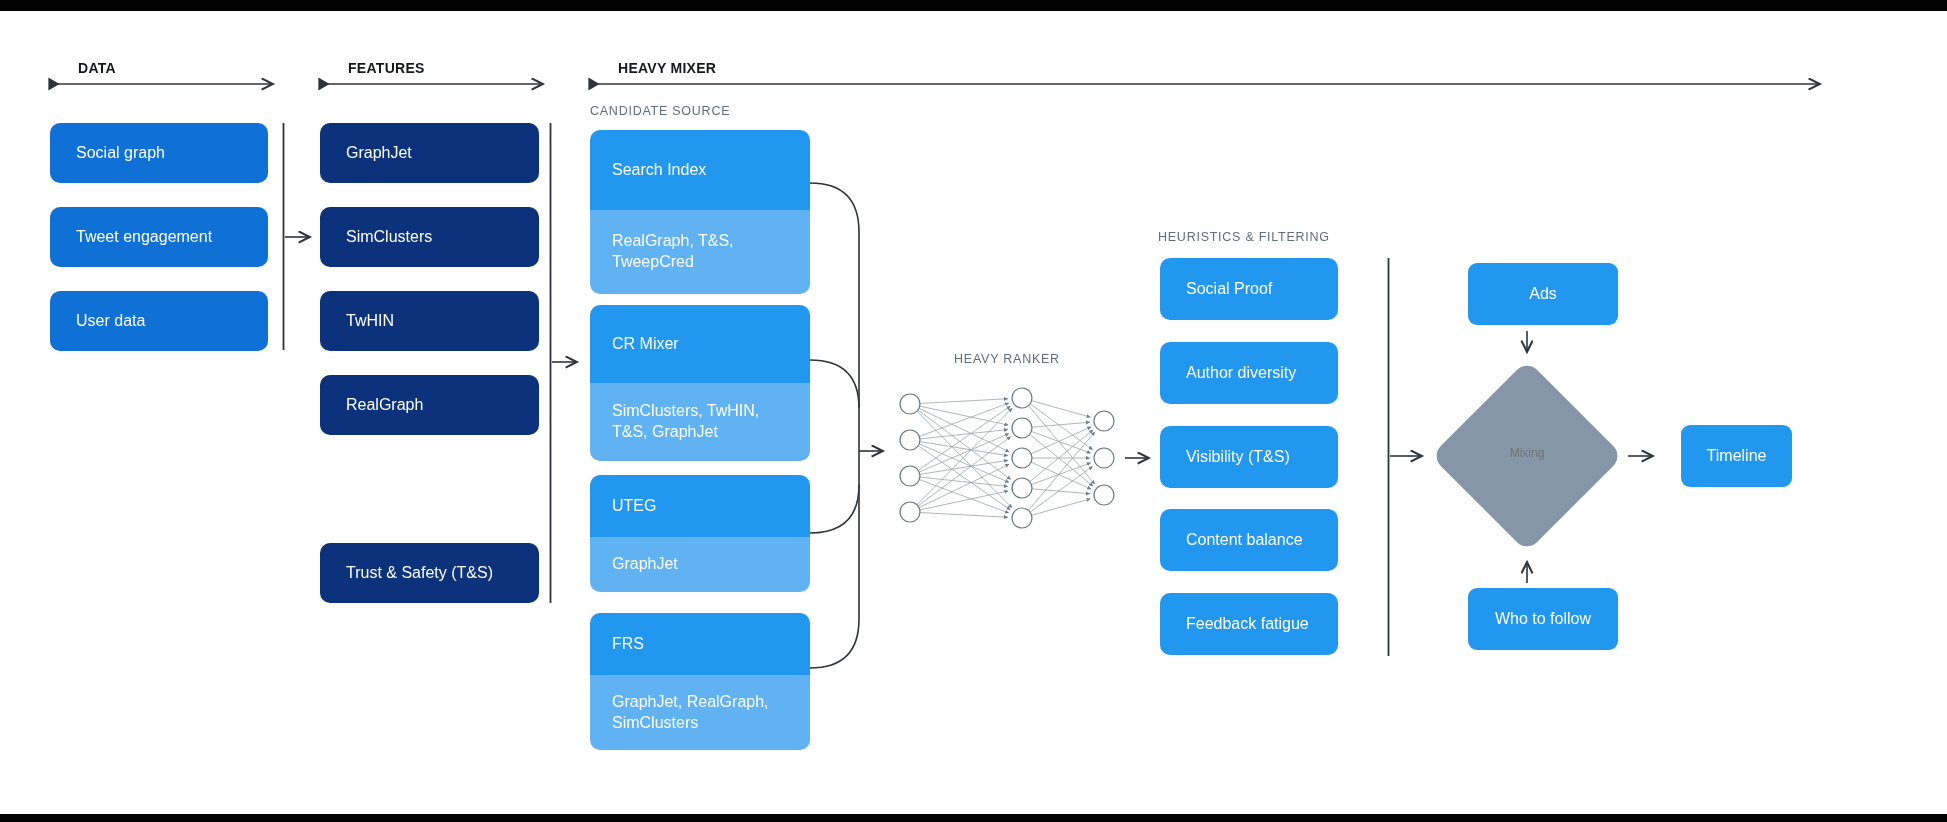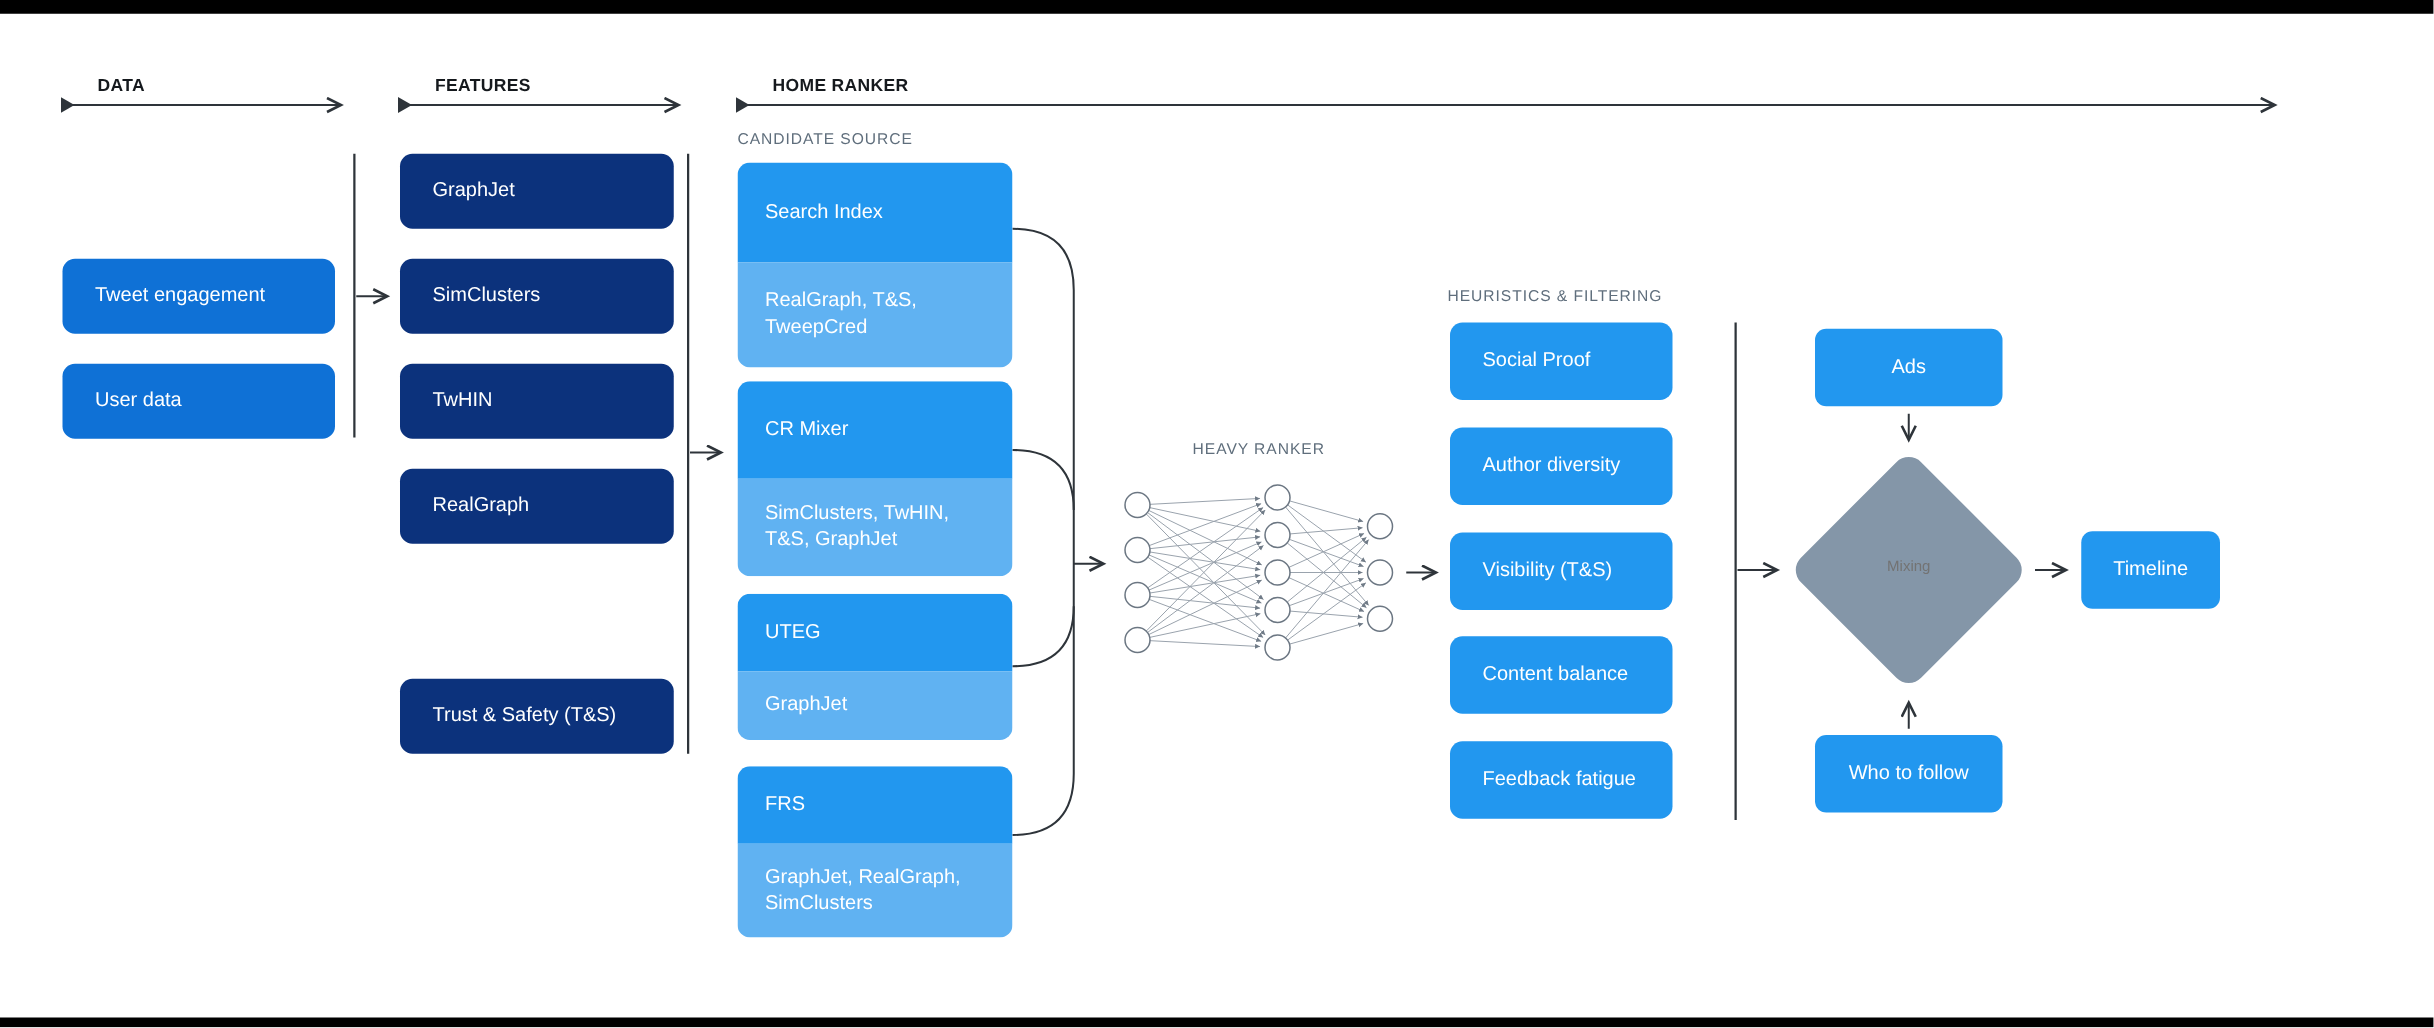--- a/index.html
+++ b/index.html
@@ -19,42 +19,42 @@
   .feature-box{left:320px;width:219px;height:60px;background:var(--feature-box,#0c327c);}
   .hx-box{left:1160px;width:178px;height:62px;background:var(--primary,#2297ef);}
 
   .cand{position:absolute;left:590px;width:220px;border-radius:10px;overflow:hidden;}
   .cand-head{display:flex;align-items:center;box-sizing:border-box;padding:0 20px 0 22px;
              background:var(--primary,#2297ef);color:#fff;font-size:16px;}
   .cand-sub{display:flex;align-items:center;box-sizing:border-box;padding:0 20px 0 22px;
             background:var(--primary-light,#60b2f2);color:#fff;font-size:16px;line-height:1.3;}
 
   .mini-box{position:absolute;display:flex;align-items:center;justify-content:center;
-            border-radius:9px;background:var(--primary,#2297ef);color:#fff;font-size:16px;}
+            border-radius:9px;background:var(--primary,#2297ef);color:#fff;font-size:16px;margin-left:16px;}
 
   .diamond-label{position:absolute;left:1467px;top:446px;width:120px;text-align:center;
                  color:#737373;font-size:12px;}
   #hr-label{left:917px;top:352px;width:180px;text-align:center;}
 
   svg{position:absolute;left:0;top:0;}
   .flow{stroke:var(--line,#2e343a);stroke-width:1.6;fill:none;}
   .divider{stroke:var(--line,#2e343a);stroke-width:1.8;fill:none;}
   .nn-link{stroke:var(--nn-line,#9aa3ad);stroke-width:.8;}
   .nn-node{fill:#fff;stroke:#6b7682;stroke-width:1.2;}
 </style>
 </head>
 <body>
 
 <div id="canvas">
   <div class="bar" id="bar-top"></div>
   <div class="bar" id="bar-bottom"></div>
 
   <div class="sec-header" style="left:50px;top:60px">DATA</div>
   <div class="sec-header" style="left:320px;top:60px">FEATURES</div>
-  <div class="sec-header" style="left:590px;top:60px">HOME RANKER</div>
+  <div class="sec-header" style="left:590px;top:60px">HEAVY MIXER</div>
 
   <div class="sub-header" style="left:590px;top:104px">CANDIDATE SOURCE</div>
   <div class="sub-header" style="left:1158px;top:230px">HEURISTICS &amp; FILTERING</div>
   <div class="sub-header" id="hr-label">HEAVY RANKER</div>
 
   <svg width="1947" height="822" viewBox="0 0 1947 822">
     <defs>
       <marker id="ah" markerWidth="10" markerHeight="10" refX="7" refY="4" orient="auto">
         <path d="M0.5,0.5 L7.5,4 L0.5,7.5" fill="none" stroke="#2e343a" stroke-width="1.3"></path>
       </marker>
@@ -133,20 +133,21 @@
         <circle cx="1104" cy="458" r="10" class="nn-node"></circle>
         <circle cx="1104" cy="495" r="10" class="nn-node"></circle>
       </g>
 
     <rect x="1459" y="388" width="136" height="136" rx="14" transform="rotate(45 1527 456)" fill="#8496a8"></rect>
     <line class="flow" x1="1527" y1="331" x2="1527" y2="351" marker-end="url(#ah)"></line>
     <line class="flow" x1="1527" y1="583" x2="1527" y2="563" marker-end="url(#ah)"></line>
     <line class="flow" x1="1628" y1="456" x2="1652" y2="456" marker-end="url(#ah)"></line>
   </svg>
 
+  <div class="box data-box pad" style="top:123px">Social graph</div>
   <div class="box data-box pad" style="top:207px">Tweet engagement</div>
   <div class="box data-box pad" style="top:291px">User data</div>
 
   <div class="box feature-box pad" style="top:123px">GraphJet</div>
   <div class="box feature-box pad" style="top:207px">SimClusters</div>
   <div class="box feature-box pad" style="top:291px">TwHIN</div>
   <div class="box feature-box pad" style="top:375px">RealGraph</div>
   <div class="box feature-box pad" style="top:543px">Trust &amp; Safety (T&amp;S)</div>
 
   <div class="cand" style="top:130px">

